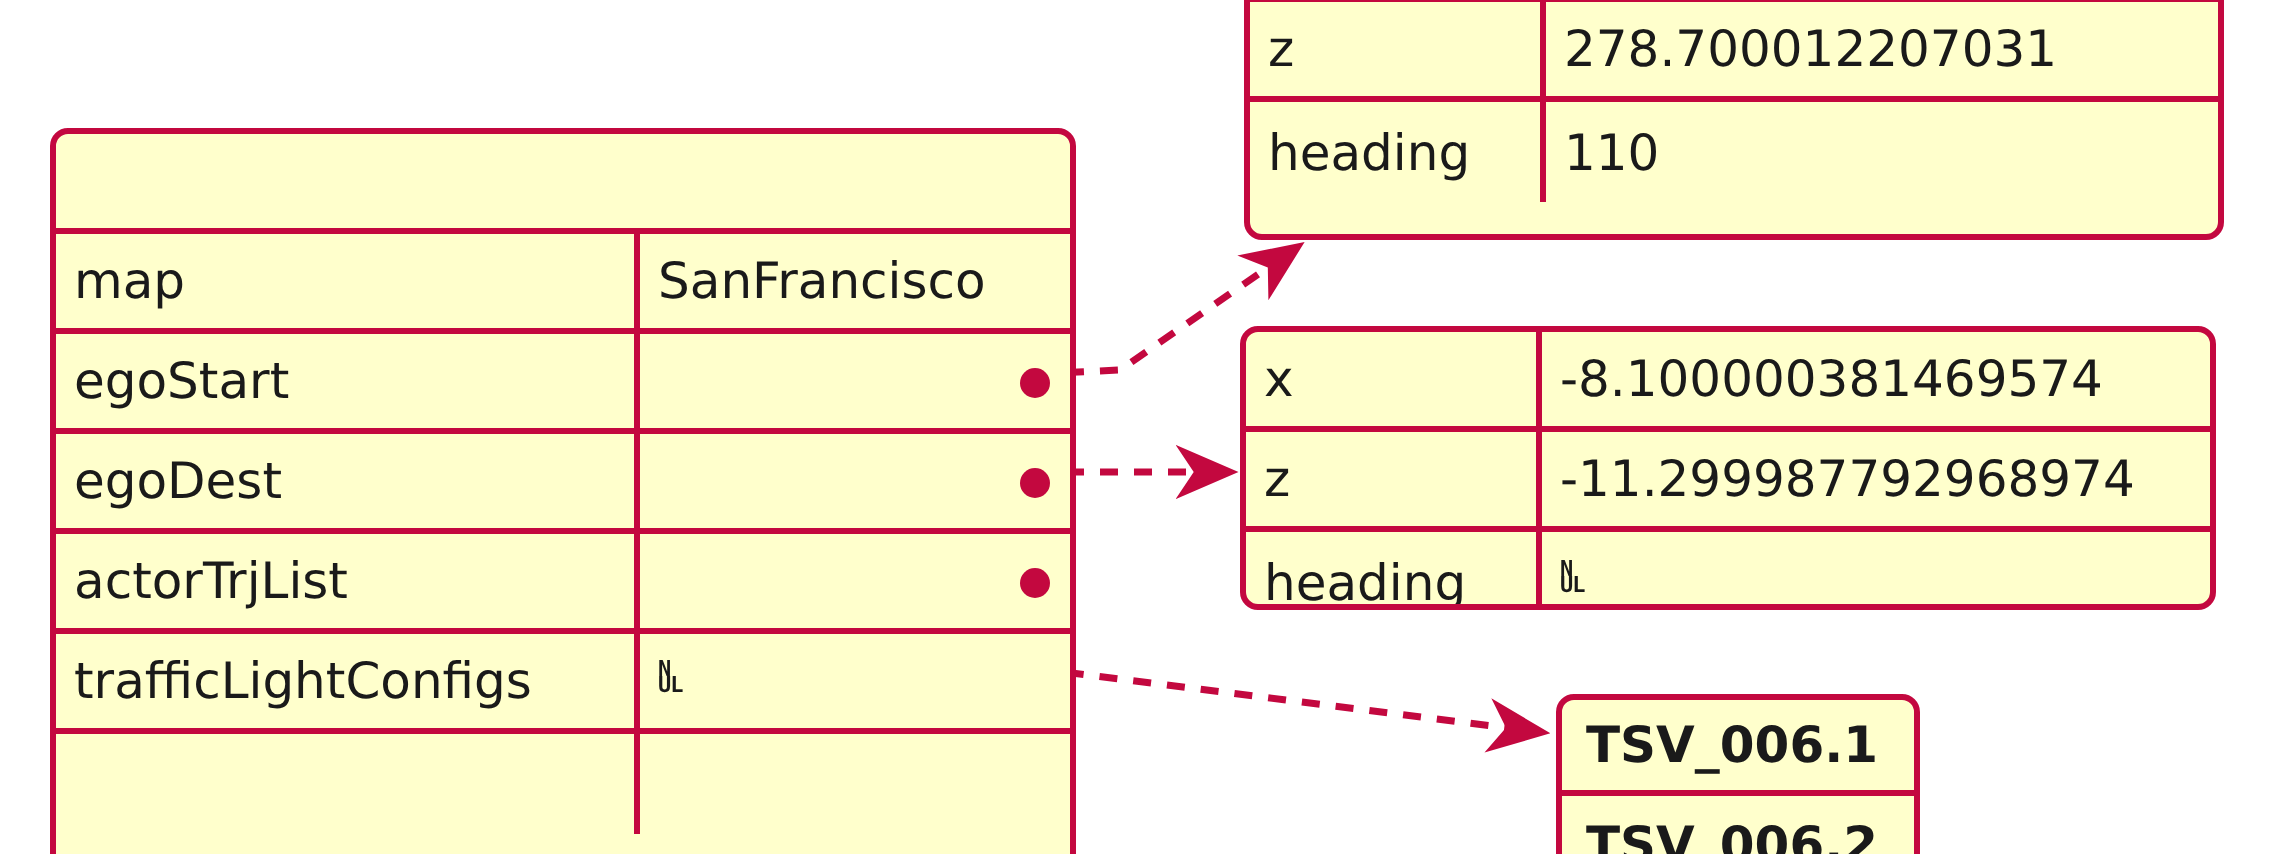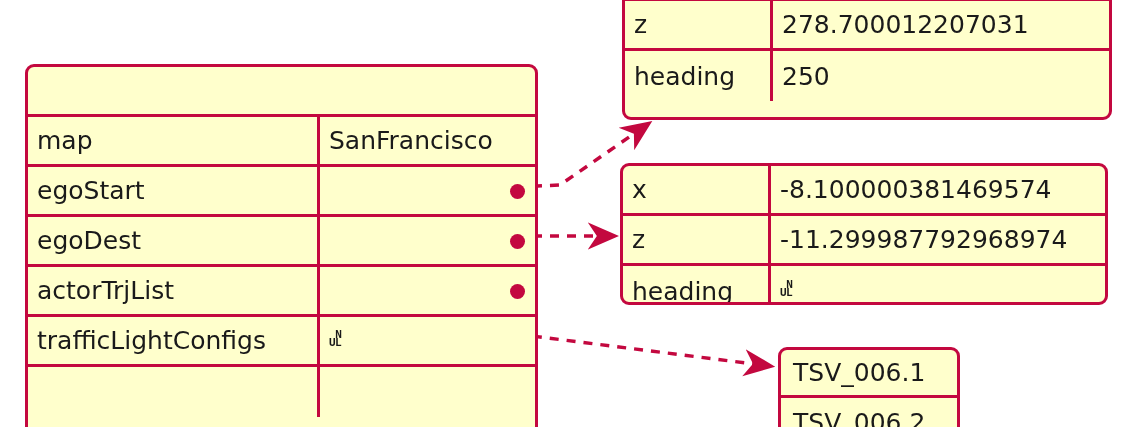--- a/index.html
+++ b/index.html
@@ -43,21 +43,20 @@
     line-height: 1;
     white-space: nowrap;
     overflow: hidden;
   }
   .cell-key {
     border-right: 3px solid #c3083f;
   }
   .cell-val {
     flex: 1 1 auto;
     position: relative;
-    text-align: right;
   }
 
   
   #main-box {
     left: 25px;
     top: 64px;
     width: 513px;
     height: 380px;
   }
   #main-box .cell-key { width: 292px; }
@@ -79,21 +78,21 @@
   }
   #dest-box .cell-key { width: 148px; }
 
   #trj-box {
     left: 778px;
     top: 347px;
     width: 182px;
     height: 110px;
   }
   #trj-box .row { height: 48px; }
-  #trj-box .cell { padding-left: 12px; }
+  #trj-box .cell { padding-left: 12px; font-weight: bold; }
 
   
   .nul-glyph {
     display: inline-block;
     font-family: "DejaVu Sans Mono", "Liberation Mono", monospace;
     font-size: 11px;
     font-weight: bold;
     line-height: 0.72;
     letter-spacing: -0.5px;
     color: #1a1a1a;
@@ -198,21 +197,21 @@
       
     </div>
 
     <div class="row">
       <div class="cell cell-key">z</div>
       <div class="cell cell-val">278.700012207031</div>
     </div>
 
     <div class="row">
       <div class="cell cell-key">heading</div>
-      <div class="cell cell-val">250</div>
+      <div class="cell cell-val">110</div>
     </div>
 
   </div>
 
   <div class="box" id="dest-box">
 
     <div class="row">
       <div class="cell cell-key">x</div>
       <div class="cell cell-val">-8.100000381469574</div>
     </div>

